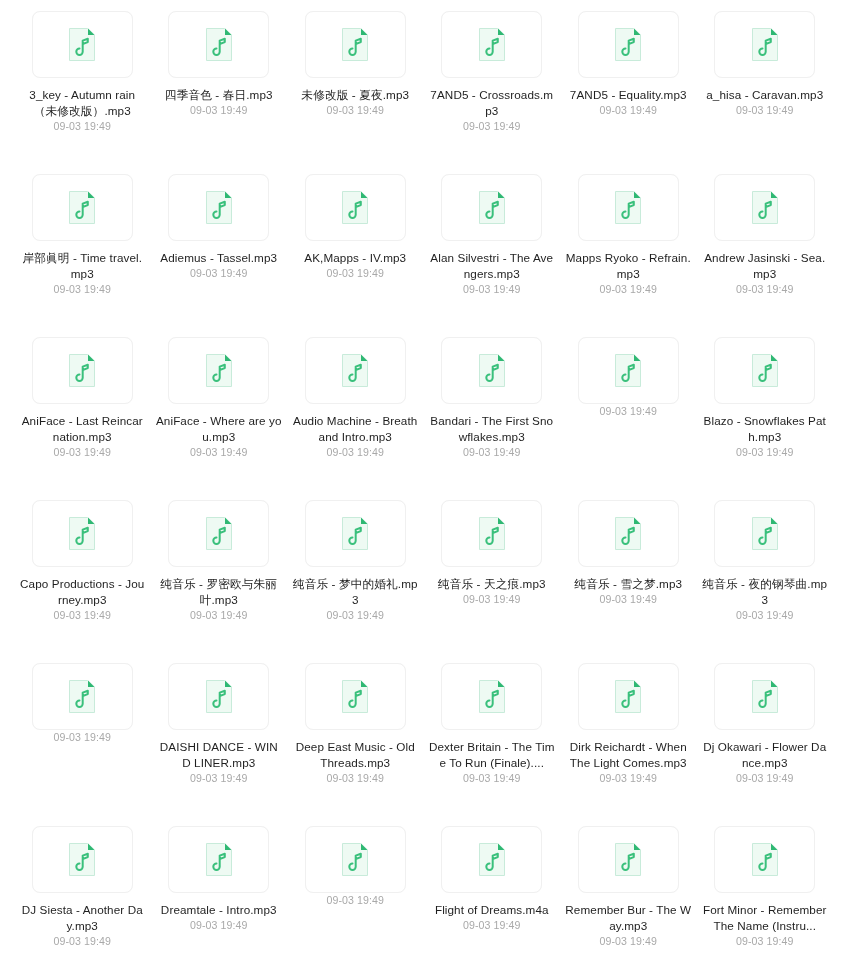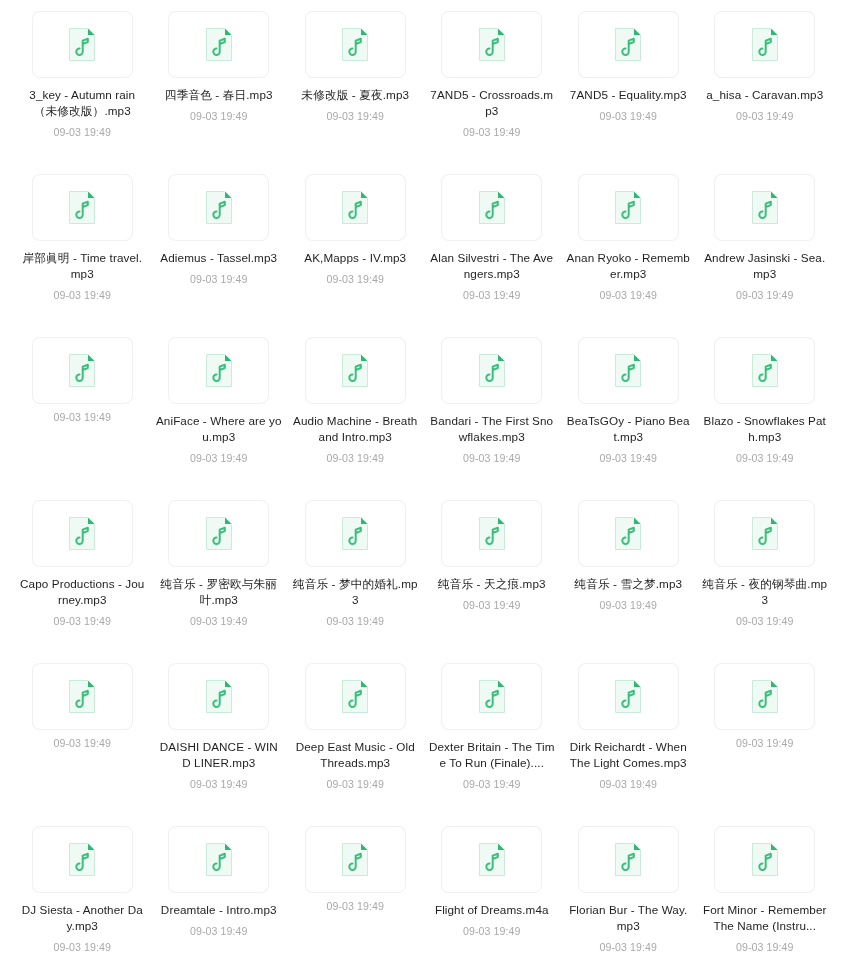--- a/index.html
+++ b/index.html
@@ -61,21 +61,20 @@
     text-align: center;
     word-break: break-all;
     overflow: hidden;
     display: -webkit-box;
     -webkit-line-clamp: 2;
     -webkit-box-orient: vertical;
     letter-spacing: 0.1px;
   }
 
   .file-time {
-    margin-top: 6px;
     font-size: 10.6px;
     line-height: 14px;
     color: #a9a9a9;
     text-align: center;
     letter-spacing: 0.1px;
   }
 </style>
 </head>
 <body>
 
@@ -213,21 +212,21 @@
     <div class="file-tile">
     <div class="file-card">
       <span class="file-icon">
         <svg viewBox="0 0 28 35" xmlns="http://www.w3.org/2000/svg">
           <path d="M1.5 1.5 H19.5 L26.5 8 V33.5 H1.5 Z" fill="#eefaf3" stroke="#c8ebda" stroke-width="1"></path>
           <path d="M20 1.5 L26.5 8 H20 Z" fill="#2fb873"></path>
           <path d="M11.5 21.5 a3.2 3.2 0 1 0 3.2 3.2 V13.6 l5.1 -1.9 v3.4 l-5.1 1.9" fill="none" stroke="#3ac07c" stroke-width="2" stroke-linejoin="round" stroke-linecap="round"></path>
         </svg>
       </span>
     </div>
-    <div class="file-name">Anan Ryoko - Remember.mp3</div>
+    <div class="file-name">Mapps Ryoko - Refrain.mp3</div>
     <div class="file-time">09-03 19:49</div>
   </div>
     <div class="file-tile">
     <div class="file-card">
       <span class="file-icon">
         <svg viewBox="0 0 28 35" xmlns="http://www.w3.org/2000/svg">
           <path d="M1.5 1.5 H19.5 L26.5 8 V33.5 H1.5 Z" fill="#eefaf3" stroke="#c8ebda" stroke-width="1"></path>
           <path d="M20 1.5 L26.5 8 H20 Z" fill="#2fb873"></path>
           <path d="M11.5 21.5 a3.2 3.2 0 1 0 3.2 3.2 V13.6 l5.1 -1.9 v3.4 l-5.1 1.9" fill="none" stroke="#3ac07c" stroke-width="2" stroke-linejoin="round" stroke-linecap="round"></path>
         </svg>
@@ -239,20 +238,21 @@
     <div class="file-tile">
     <div class="file-card">
       <span class="file-icon">
         <svg viewBox="0 0 28 35" xmlns="http://www.w3.org/2000/svg">
           <path d="M1.5 1.5 H19.5 L26.5 8 V33.5 H1.5 Z" fill="#eefaf3" stroke="#c8ebda" stroke-width="1"></path>
           <path d="M20 1.5 L26.5 8 H20 Z" fill="#2fb873"></path>
           <path d="M11.5 21.5 a3.2 3.2 0 1 0 3.2 3.2 V13.6 l5.1 -1.9 v3.4 l-5.1 1.9" fill="none" stroke="#3ac07c" stroke-width="2" stroke-linejoin="round" stroke-linecap="round"></path>
         </svg>
       </span>
     </div>
+    <div class="file-name">AniFace - Last Reincarnation.mp3</div>
     <div class="file-time">09-03 19:49</div>
   </div>
     <div class="file-tile">
     <div class="file-card">
       <span class="file-icon">
         <svg viewBox="0 0 28 35" xmlns="http://www.w3.org/2000/svg">
           <path d="M1.5 1.5 H19.5 L26.5 8 V33.5 H1.5 Z" fill="#eefaf3" stroke="#c8ebda" stroke-width="1"></path>
           <path d="M20 1.5 L26.5 8 H20 Z" fill="#2fb873"></path>
           <path d="M11.5 21.5 a3.2 3.2 0 1 0 3.2 3.2 V13.6 l5.1 -1.9 v3.4 l-5.1 1.9" fill="none" stroke="#3ac07c" stroke-width="2" stroke-linejoin="round" stroke-linecap="round"></path>
         </svg>
@@ -290,21 +290,20 @@
     <div class="file-tile">
     <div class="file-card">
       <span class="file-icon">
         <svg viewBox="0 0 28 35" xmlns="http://www.w3.org/2000/svg">
           <path d="M1.5 1.5 H19.5 L26.5 8 V33.5 H1.5 Z" fill="#eefaf3" stroke="#c8ebda" stroke-width="1"></path>
           <path d="M20 1.5 L26.5 8 H20 Z" fill="#2fb873"></path>
           <path d="M11.5 21.5 a3.2 3.2 0 1 0 3.2 3.2 V13.6 l5.1 -1.9 v3.4 l-5.1 1.9" fill="none" stroke="#3ac07c" stroke-width="2" stroke-linejoin="round" stroke-linecap="round"></path>
         </svg>
       </span>
     </div>
-    <div class="file-name">BeaTsGOy - Piano Beat.mp3</div>
     <div class="file-time">09-03 19:49</div>
   </div>
     <div class="file-tile">
     <div class="file-card">
       <span class="file-icon">
         <svg viewBox="0 0 28 35" xmlns="http://www.w3.org/2000/svg">
           <path d="M1.5 1.5 H19.5 L26.5 8 V33.5 H1.5 Z" fill="#eefaf3" stroke="#c8ebda" stroke-width="1"></path>
           <path d="M20 1.5 L26.5 8 H20 Z" fill="#2fb873"></path>
           <path d="M11.5 21.5 a3.2 3.2 0 1 0 3.2 3.2 V13.6 l5.1 -1.9 v3.4 l-5.1 1.9" fill="none" stroke="#3ac07c" stroke-width="2" stroke-linejoin="round" stroke-linecap="round"></path>
         </svg>
@@ -458,20 +457,21 @@
     <div class="file-tile">
     <div class="file-card">
       <span class="file-icon">
         <svg viewBox="0 0 28 35" xmlns="http://www.w3.org/2000/svg">
           <path d="M1.5 1.5 H19.5 L26.5 8 V33.5 H1.5 Z" fill="#eefaf3" stroke="#c8ebda" stroke-width="1"></path>
           <path d="M20 1.5 L26.5 8 H20 Z" fill="#2fb873"></path>
           <path d="M11.5 21.5 a3.2 3.2 0 1 0 3.2 3.2 V13.6 l5.1 -1.9 v3.4 l-5.1 1.9" fill="none" stroke="#3ac07c" stroke-width="2" stroke-linejoin="round" stroke-linecap="round"></path>
         </svg>
       </span>
     </div>
+    <div class="file-name">Dj Okawari - Flower Dance.mp3</div>
     <div class="file-time">09-03 19:49</div>
   </div>
     <div class="file-tile">
     <div class="file-card">
       <span class="file-icon">
         <svg viewBox="0 0 28 35" xmlns="http://www.w3.org/2000/svg">
           <path d="M1.5 1.5 H19.5 L26.5 8 V33.5 H1.5 Z" fill="#eefaf3" stroke="#c8ebda" stroke-width="1"></path>
           <path d="M20 1.5 L26.5 8 H20 Z" fill="#2fb873"></path>
           <path d="M11.5 21.5 a3.2 3.2 0 1 0 3.2 3.2 V13.6 l5.1 -1.9 v3.4 l-5.1 1.9" fill="none" stroke="#3ac07c" stroke-width="2" stroke-linejoin="round" stroke-linecap="round"></path>
         </svg>
@@ -521,21 +521,21 @@
     <div class="file-tile">
     <div class="file-card">
       <span class="file-icon">
         <svg viewBox="0 0 28 35" xmlns="http://www.w3.org/2000/svg">
           <path d="M1.5 1.5 H19.5 L26.5 8 V33.5 H1.5 Z" fill="#eefaf3" stroke="#c8ebda" stroke-width="1"></path>
           <path d="M20 1.5 L26.5 8 H20 Z" fill="#2fb873"></path>
           <path d="M11.5 21.5 a3.2 3.2 0 1 0 3.2 3.2 V13.6 l5.1 -1.9 v3.4 l-5.1 1.9" fill="none" stroke="#3ac07c" stroke-width="2" stroke-linejoin="round" stroke-linecap="round"></path>
         </svg>
       </span>
     </div>
-    <div class="file-name">Florian Bur - The Way.mp3</div>
+    <div class="file-name">Remember Bur - The Way.mp3</div>
     <div class="file-time">09-03 19:49</div>
   </div>
     <div class="file-tile">
     <div class="file-card">
       <span class="file-icon">
         <svg viewBox="0 0 28 35" xmlns="http://www.w3.org/2000/svg">
           <path d="M1.5 1.5 H19.5 L26.5 8 V33.5 H1.5 Z" fill="#eefaf3" stroke="#c8ebda" stroke-width="1"></path>
           <path d="M20 1.5 L26.5 8 H20 Z" fill="#2fb873"></path>
           <path d="M11.5 21.5 a3.2 3.2 0 1 0 3.2 3.2 V13.6 l5.1 -1.9 v3.4 l-5.1 1.9" fill="none" stroke="#3ac07c" stroke-width="2" stroke-linejoin="round" stroke-linecap="round"></path>
         </svg>

